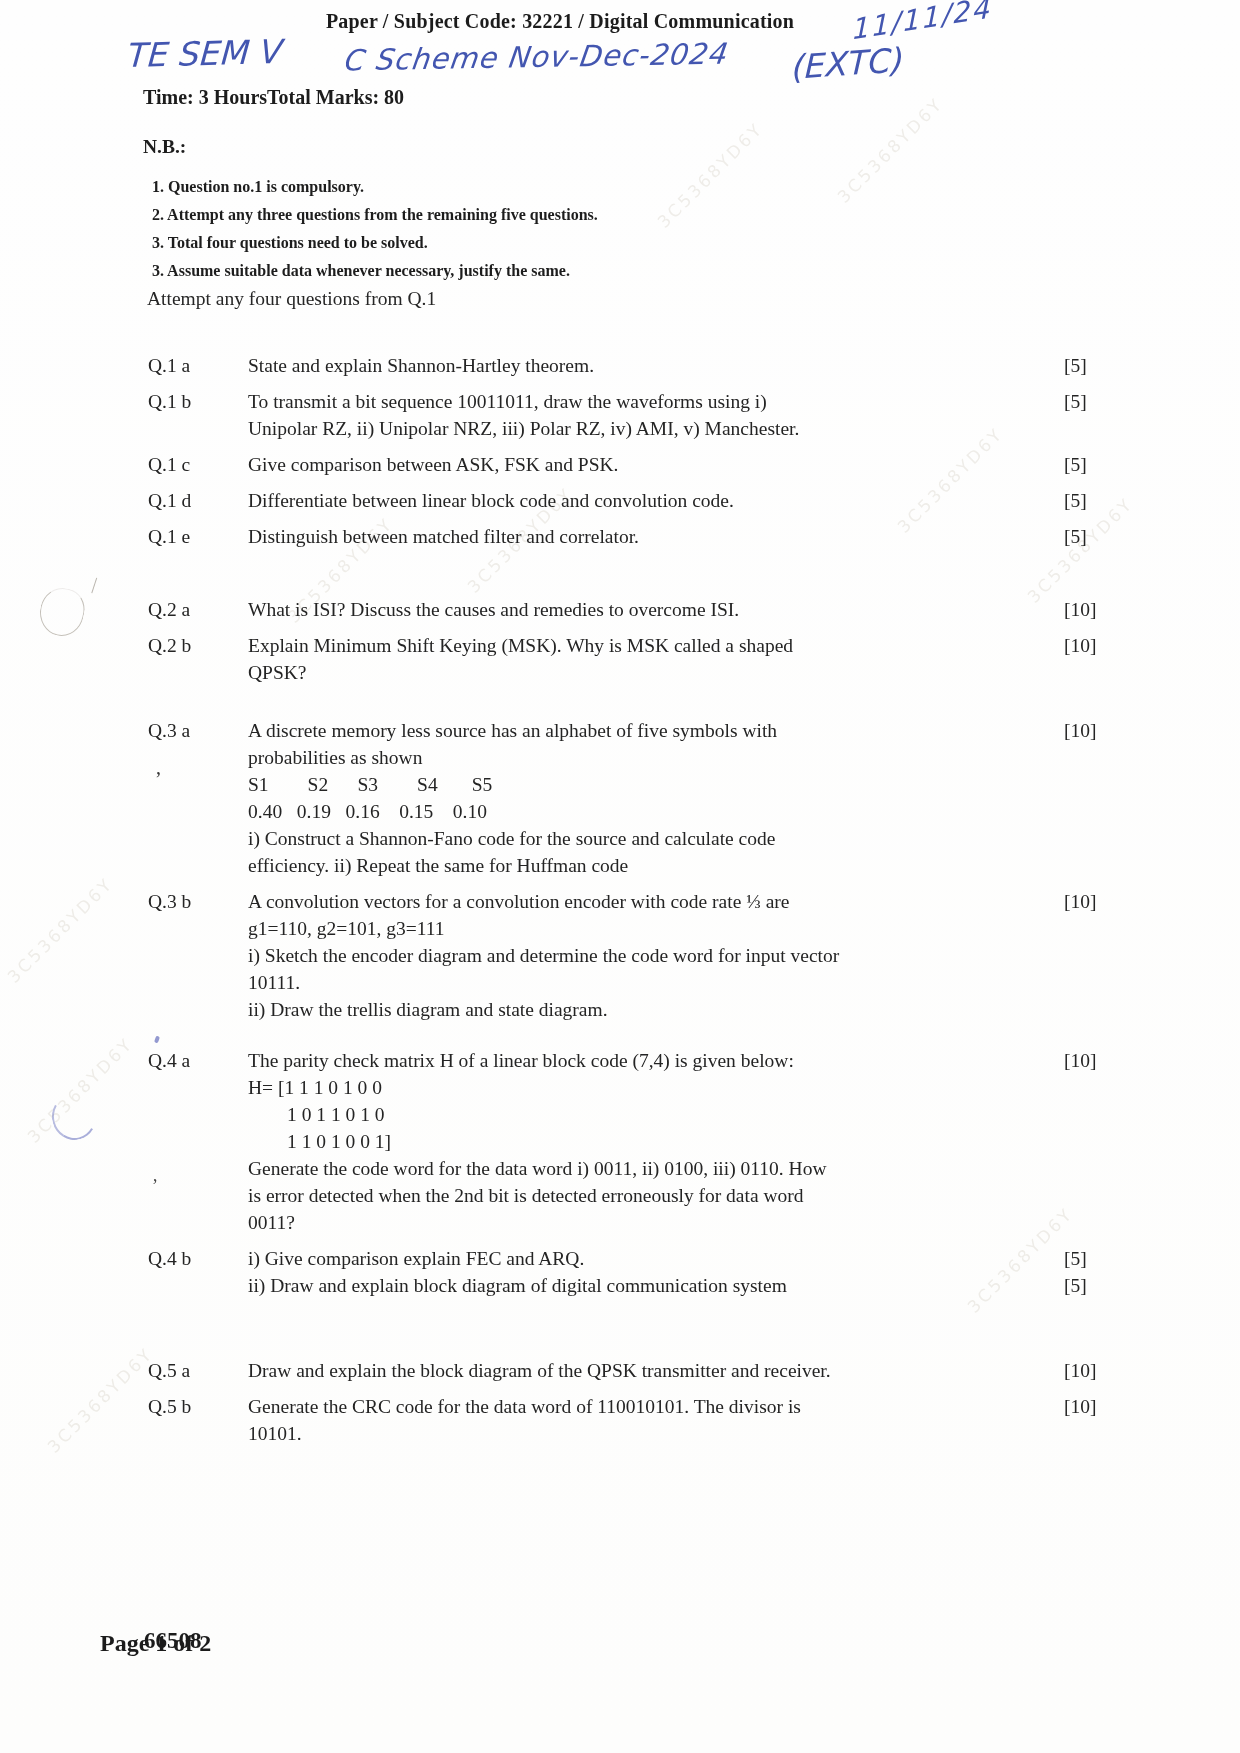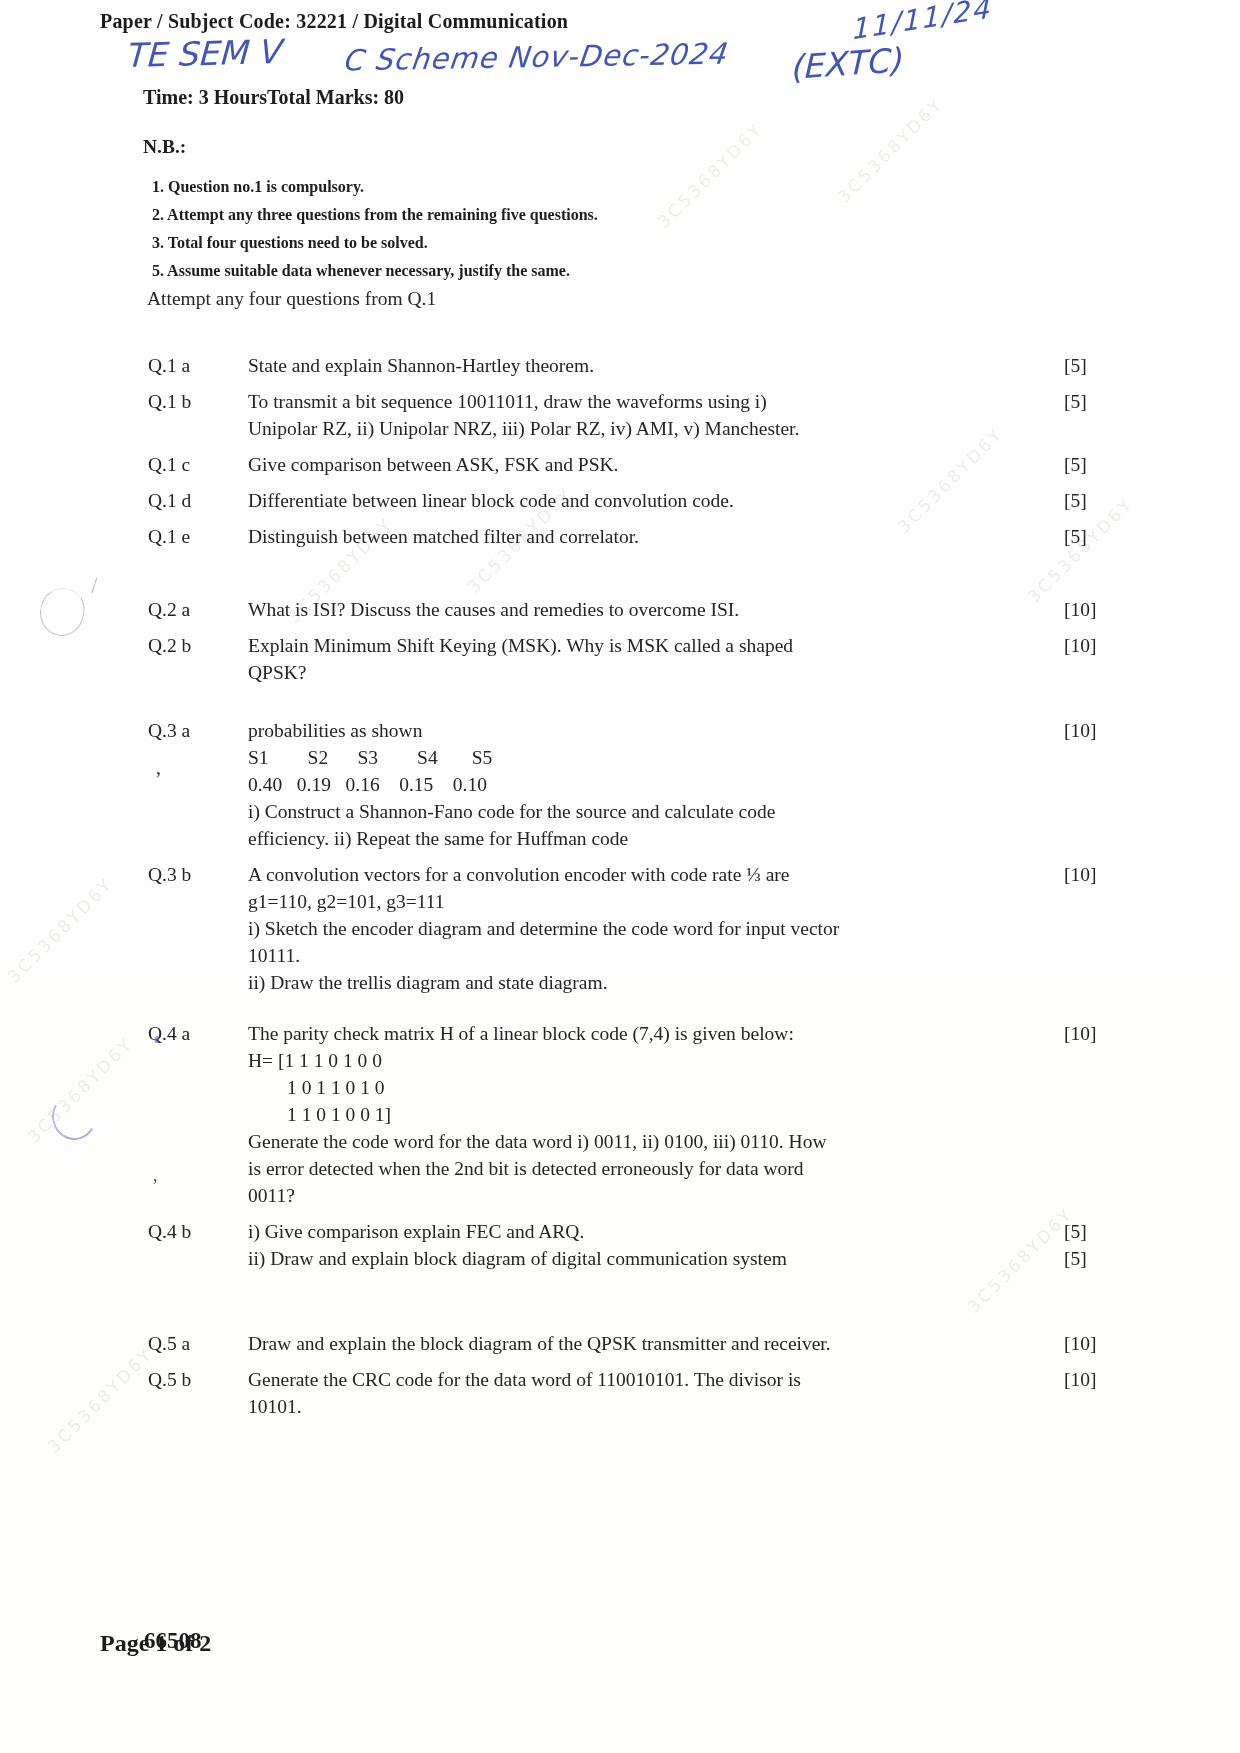--- a/index.html
+++ b/index.html
@@ -11,21 +11,21 @@
     position:relative;
     overflow:hidden;
   }
   .page{
     position:relative;width:1240px;height:1753px;
     background:linear-gradient(180deg,#fefefe 0%,#fdfdfc 100%);
   }
   
   .title{
     position:absolute;left:100px;top:10px;width:920px;
-    font-weight:bold;font-size:20px;color:#1c1c1c;
+    text-align:center;font-weight:bold;font-size:20px;color:#1c1c1c;
     letter-spacing:.2px;
   }
   .hand{
     position:absolute;
     color:#4356b0;
     font-family:"DejaVu Sans", sans-serif;
     font-style:italic;
     white-space:nowrap;
   }
   .hand-main{left:128px;top:34px;font-size:33px;transform:rotate(-1.5deg) skewX(-6deg);}
@@ -119,21 +119,21 @@
   <div class="meta-row">
     <span>Time: 3 Hours</span>
     <span>Total Marks: 80</span>
   </div>
 
   <div class="nb">N.B.:</div>
   <div class="nb-items">
     <div>1. Question no.1 is compulsory.</div>
     <div>2. Attempt any three questions from the remaining five questions.</div>
     <div>3. Total four questions need to be solved.</div>
-    <div>5. Assume suitable data whenever necessary, justify the same.</div>
+    <div>3. Assume suitable data whenever necessary, justify the same.</div>
   </div>
 
   <div class="instruction">Attempt any four questions from Q.1</div>
 
   <div class="questions">
 
     <div class="qrow">
       <div class="qlabel">Q.1 a</div>
       <div class="qtext">
           <div class="qline">State and explain Shannon-Hartley theorem.</div>
@@ -201,20 +201,21 @@
         <div class="qline">QPSK?</div>
       </div>
       <div class="qmarks">
           <div>[10]</div>
         </div>
     </div>
 
     <div class="qrow">
       <div class="qlabel">Q.3 a</div>
       <div class="qtext">
+        <div class="qline">A discrete memory less source has an alphabet of five symbols with</div>
         <div class="qline">probabilities as shown</div>
         <div class="qline">S1        S2      S3        S4       S5</div>
         <div class="qline">0.40   0.19   0.16    0.15    0.10</div>
         <div class="qline">i) Construct a Shannon-Fano code for the source and calculate code</div>
         <div class="qline">efficiency. ii) Repeat the same for Huffman code</div>
       </div>
       <div class="qmarks">
           <div>[10]</div>
         </div>
     </div>

